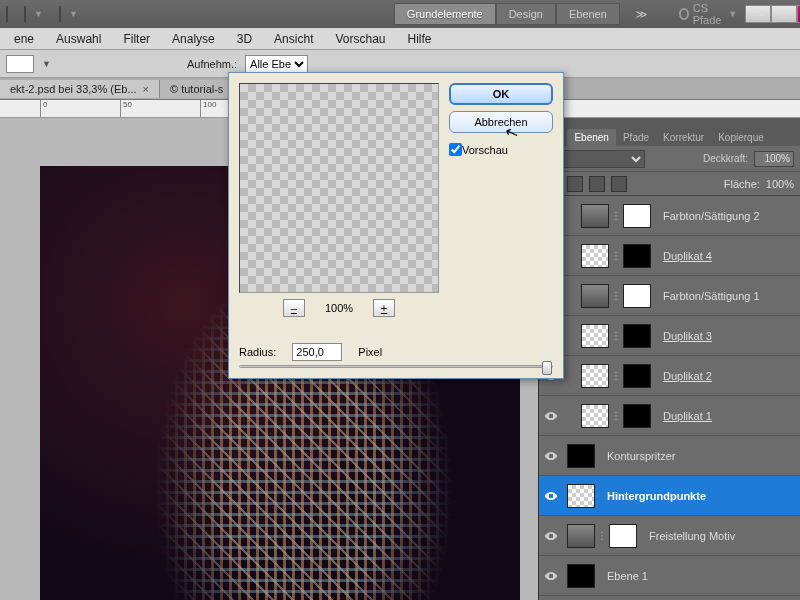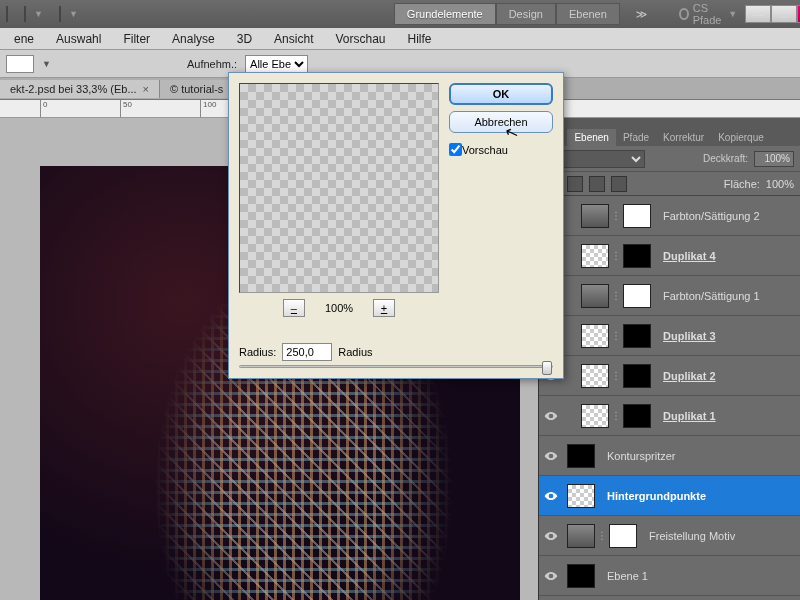--- a/index.html
+++ b/index.html
@@ -66,38 +66,38 @@
   .layer .stack{display:flex;align-items:center;gap:2px;margin-left:4px;}
   .layer .thumb{width:28px;height:24px;background:#444;border:1px solid #222;}
   .layer .thumb.mask{background:#fff;}
   .layer .thumb.checker{background:
     repeating-conic-gradient(#ccc 0 25%, #fff 0 50%) 0 0/8px 8px;}
   .layer .thumb.adj{background:linear-gradient(#888,#555);}
   .layer .thumb.blk{background:#000;border-color:#222;}
   .layer .link{width:10px;font-size:10px;color:#aaa;text-align:center;}
   .layer .lname{font-size:11px;margin-left:8px;color:#ddd;}
   .layer.sel .lname{color:#fff;font-weight:bold;}
-  .layer .lname.ul{text-decoration:underline;font-weight:bold;}
+  .layer .lname.ul{text-decoration:underline;}
 
   
   .dialog { position:absolute; left:228px; top:72px; width:336px; background:#ece9d8; border:1px solid #6b8fb5; box-shadow:2px 2px 8px rgba(0,0,0,0.4); }
   .dialog .titlebar{height:24px;background:linear-gradient(#fff,#dcdcdc);border-bottom:1px solid #b8b8b8;display:flex;align-items:center;padding:0 6px;font-size:12px;color:#333;}
   .dialog .titlebar .closeb{margin-left:auto;width:34px;height:16px;background:linear-gradient(#e66,#b22);border:1px solid #833;border-radius:2px;color:#fff;font-size:10px;display:flex;align-items:center;justify-content:center;}
   .dialog .body{padding:10px;display:flex;gap:10px;}
   .dialog .preview{width:200px;}
   .dialog .pvbox{width:200px;height:210px;border:1px inset #999;background:
     repeating-conic-gradient(#bbb 0 25%, #d8d8d8 0 50%) 0 0/16px 16px;}
   .dialog .zoomrow{display:flex;align-items:center;justify-content:center;gap:20px;margin-top:6px;font-size:11px;}
   .dialog .zbtn{width:22px;height:18px;border:1px solid #888;background:linear-gradient(#fff,#ddd);display:flex;align-items:center;justify-content:center;text-decoration:underline;}
   .dialog .controls{flex:1;display:flex;flex-direction:column;gap:6px;}
   .dialog .btn{width:100%;height:22px;border:1px solid #6a8fb8;background:linear-gradient(#f4f8ff,#dbe8f8);border-radius:6px;font-size:11px;}
   .dialog .btn.primary{border:2px solid #3a78c8;background:linear-gradient(#eaf3ff,#b8d8ff);font-weight:bold;}
   .dialog .cbrow{display:flex;align-items:center;font-size:11px;margin-top:4px;}
   .dialog .cbrow input{width:13px;height:13px;}
-  .dialog .radiusrow{display:flex;align-items:center;gap:6px;font-size:11px;margin:16px 0 4px 0;padding:0 10px;}
+  .dialog .radiusrow{display:flex;align-items:center;gap:16px;font-size:11px;margin:16px 0 4px 0;padding:0 10px;}
   .dialog .radiusrow input{width:50px;height:18px;border:1px solid #888;padding:0 3px;font-size:11px;}
   .dialog .slider{margin:0 10px 10px 10px;}
   .dialog .slider .track{height:3px;background:#c8c8c8;border:1px solid #999;border-radius:2px;position:relative;}
   .dialog .slider .thumbh{position:absolute;right:0;top:-5px;width:10px;height:14px;background:linear-gradient(#fff,#ccc);border:1px solid #777;border-radius:2px;}
   .cursor-arrow{position:absolute;left:505px;top:123px;font-size:16px;color:#000;transform:rotate(-20deg);pointer-events:none;z-index:100;}
 </style>
 </head>
 <body>
 
 <div class="topbar">
@@ -341,21 +341,21 @@
       <button class="btn">Abbrechen</button>
       <label class="cbrow">
         <input type="checkbox" checked="" style="">
         <span>Vorschau</span>
       </label>
     </div>
   </div>
   <div class="radiusrow">
     <span>Radius:</span>
     <input type="text" value="250,0" style="">
-    <span>Radius</span>
+    <span>Pixel</span>
   </div>
   <div class="slider">
     <div class="track">
         <div class="thumbh"></div>
       </div>
   </div>
 </div>
 
 <div class="cursor-arrow">↖</div>
 

